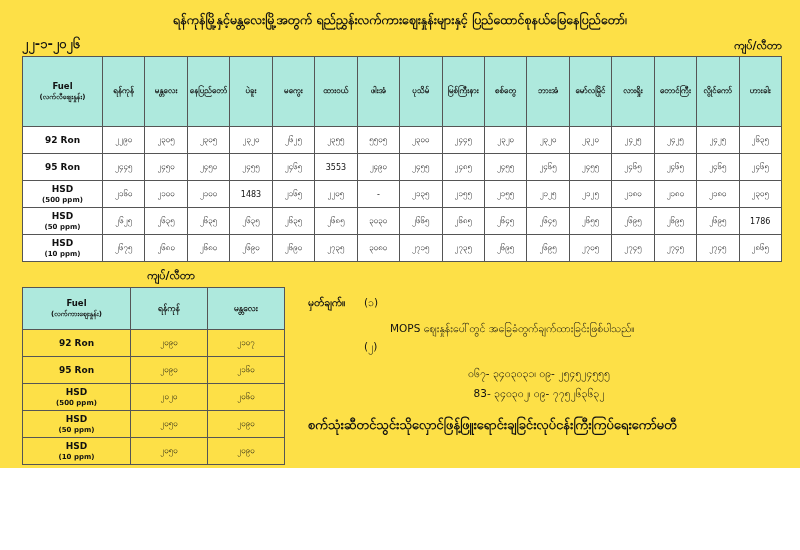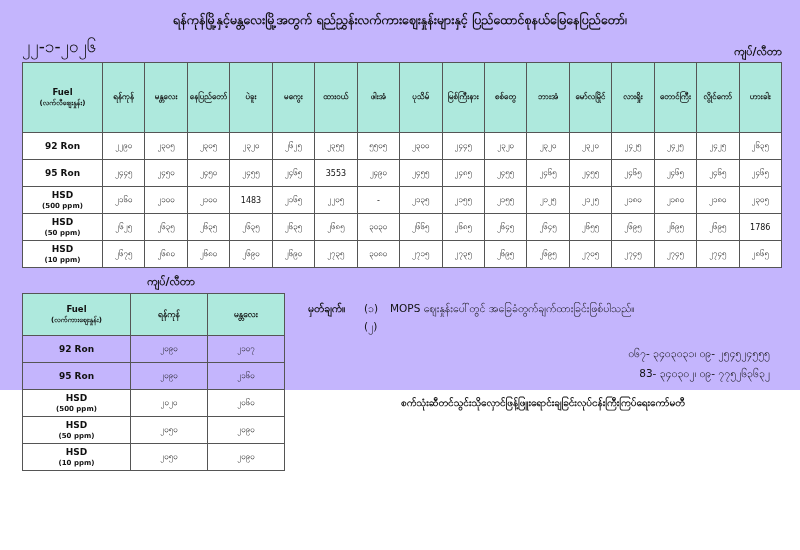--- a/index.html
+++ b/index.html
@@ -7,40 +7,40 @@
     margin: 0; padding: 0;
     width: 800px; height: 550px;
     background: #ffffff;
     font-family: "DejaVu Sans", sans-serif;
     color: #111;
     overflow: hidden;
   }
   .page {
     position: relative;
     width: 800px;
-    height: 390px;
-    background: #c4b5fd;
+    height: 468px;
+    background: #fde047;
   }
   .title-block {
     text-align: center;
     padding-top: 10px;
     line-height: 1.55;
   }
   .title-line {
     font-size: 12.5px;
     font-weight: bold;
     color: #111;
   }
   .row-date {
     display: flex;
     justify-content: space-between;
     align-items: flex-end;
     padding: 6px 18px 2px 22px;
   }
-  .date-text { font-size: 17px; font-weight: normal; }
+  .date-text { font-size: 13px; font-weight: bold; }
   .unit-text { font-size: 11px; font-weight: bold; }
 
   table.grid {
     border-collapse: collapse;
     table-layout: fixed;
   }
   table.grid td, table.grid th {
     border: 1px solid #555;
     font-size: 8px;
     text-align: center;
@@ -108,31 +108,31 @@
   .lower-right {
     flex: 1;
     padding-left: 18px;
     padding-top: 26px;
     font-size: 10.5px;
     line-height: 1.7;
   }
   .note-row { display: flex; align-items: flex-start; }
   .note-label { white-space: nowrap; font-weight: bold; width: 56px; flex: none; }
   .note-num { width: 26px; flex: none; text-align: left; }
-  .note-text { flex: 1; }
+  .note-text { flex: 1; margin-top: 26px; }
   .phones {
-    text-align: right;
+    text-align: center;
     margin-top: 8px;
     font-size: 10.5px;
     line-height: 1.9;
     padding-right: 12px;
   }
   .footer-org {
-    text-align: center;
-    font-size: 10px;
+    text-align: left;
+    font-size: 13px;
     font-weight: bold;
     margin-top: 10px;
     padding-right: 4px;
   }
 </style>
 </head>
 <body>
 
 <div class="page">
 

